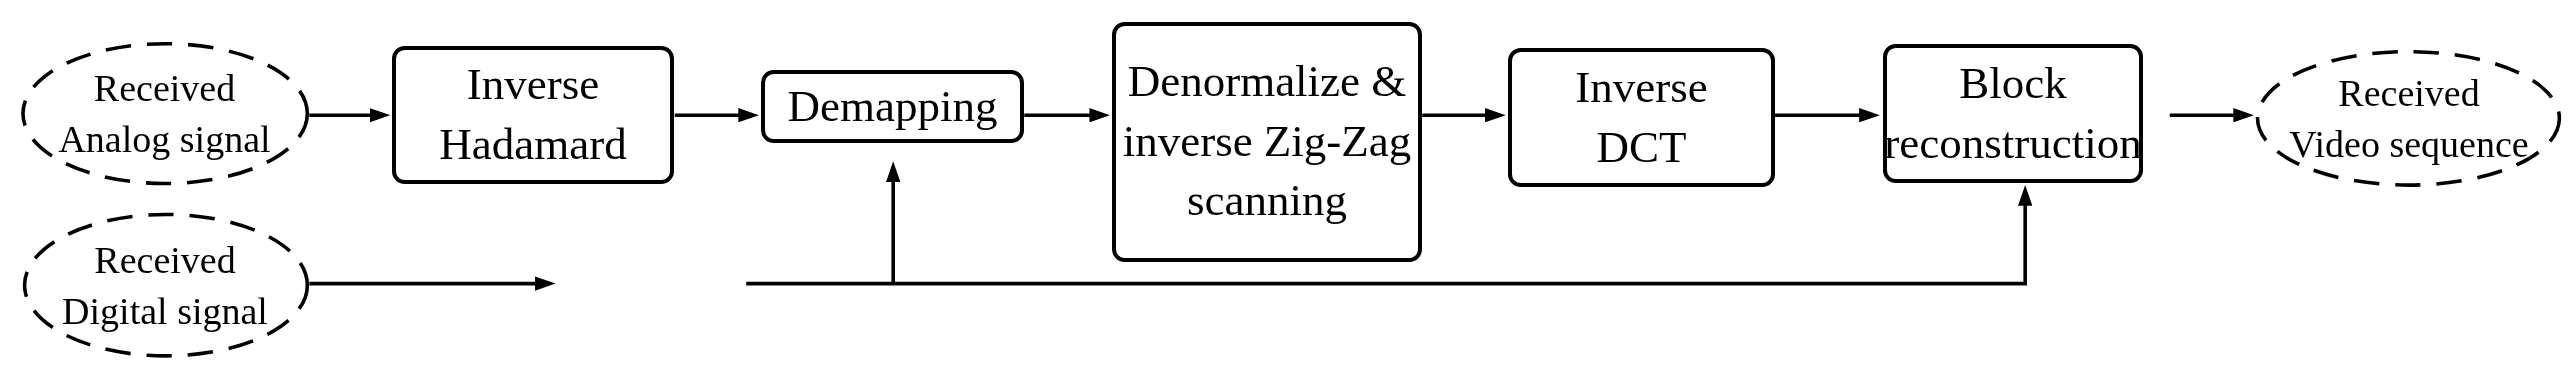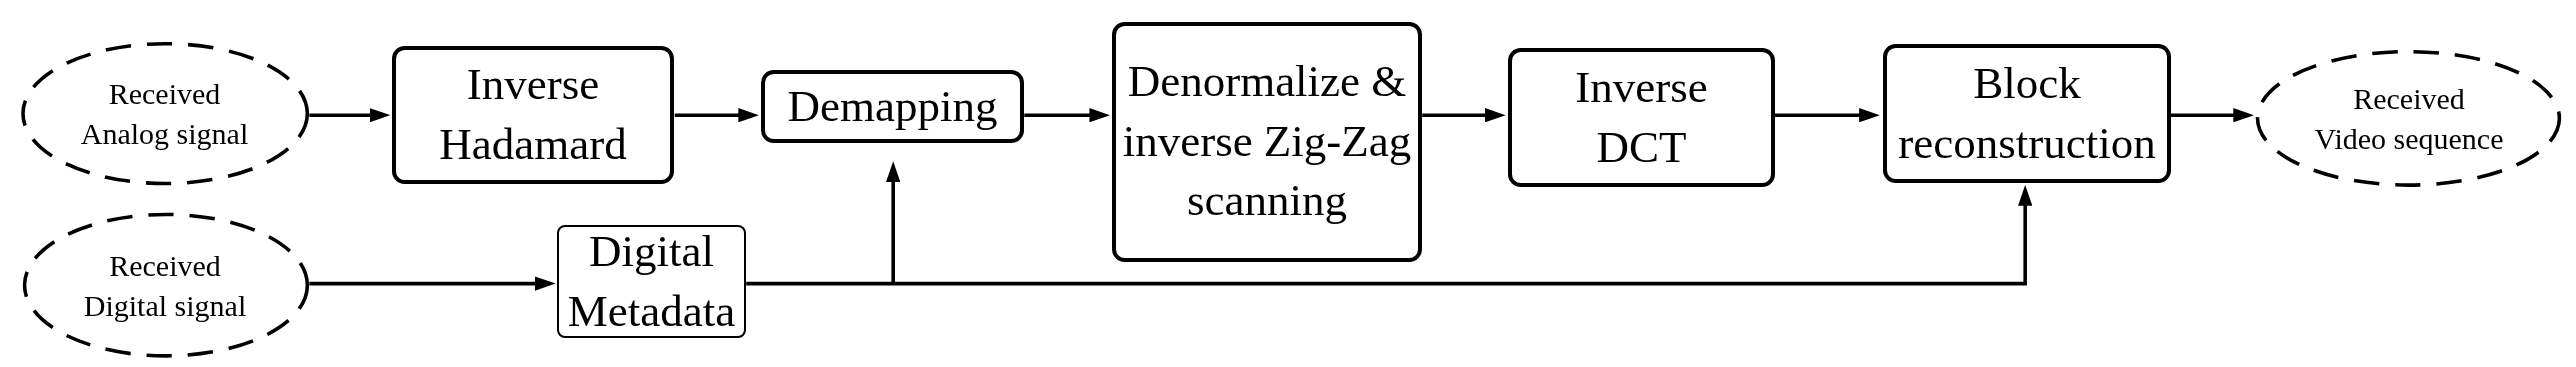--- a/index.html
+++ b/index.html
@@ -32,31 +32,31 @@
     white-space: pre-line;
   }
   .node.thin { border-width: 2.4px; border-radius: 8px; }
   .ellipse-label {
     position: absolute;
     box-sizing: border-box;
     display: flex;
     align-items: center;
     justify-content: center;
     text-align: center;
-    font-size: 30px;
+    font-size: 38px;
     line-height: 1.33;
     white-space: pre-line;
     background: transparent;
   }
   
   #n-hadamard      { left: 392px;  top: 46px;  width: 282px; height: 138px; }
   #n-demapping     { left: 761px;  top: 70px;  width: 263px; height: 73px; }
   #n-denormalize   { left: 1112px; top: 21.5px;  width: 310px; height: 240px; }
   #n-idct          { left: 1508px; top: 48px;  width: 267px; height: 139px; }
-  #n-blockrec      { left: 1883px; top: 44px;  width: 288px; height: 139px; }
+  #n-blockrec      { left: 1883px; top: 44px;  width: 260px; height: 139px; }
   #n-metadata      { left: 557px;  top: 225px; width: 189px; height: 113px; }
   #e-analog        { left: 20px;   top: 42px;  width: 289px; height: 143px; }
   #e-video         { left: 2256px; top: 50px;  width: 306px; height: 137px; }
   #e-digital       { left: 21.5px;   top: 213px; width: 287px; height: 145px; }
 </style>
 </head>
 <body>
 
 <div class="canvas">
 
@@ -86,22 +86,20 @@
   <div class="node" id="n-hadamard">Inverse
 Hadamard</div>
   <div class="node" id="n-demapping">Demapping</div>
   <div class="node" id="n-denormalize">Denormalize &amp;
 inverse Zig-Zag
 scanning</div>
   <div class="node" id="n-idct">Inverse
 DCT</div>
   <div class="node" id="n-blockrec">Block
 reconstruction</div>
-  <div class="node thin" id="n-metadata">Digital
-Metadata</div>
 
   <div class="ellipse-label" id="e-analog">Received
 Analog signal</div>
   <div class="ellipse-label" id="e-video">Received
 Video sequence</div>
   <div class="ellipse-label" id="e-digital">Received
 Digital signal</div>
 
 </div>
 

